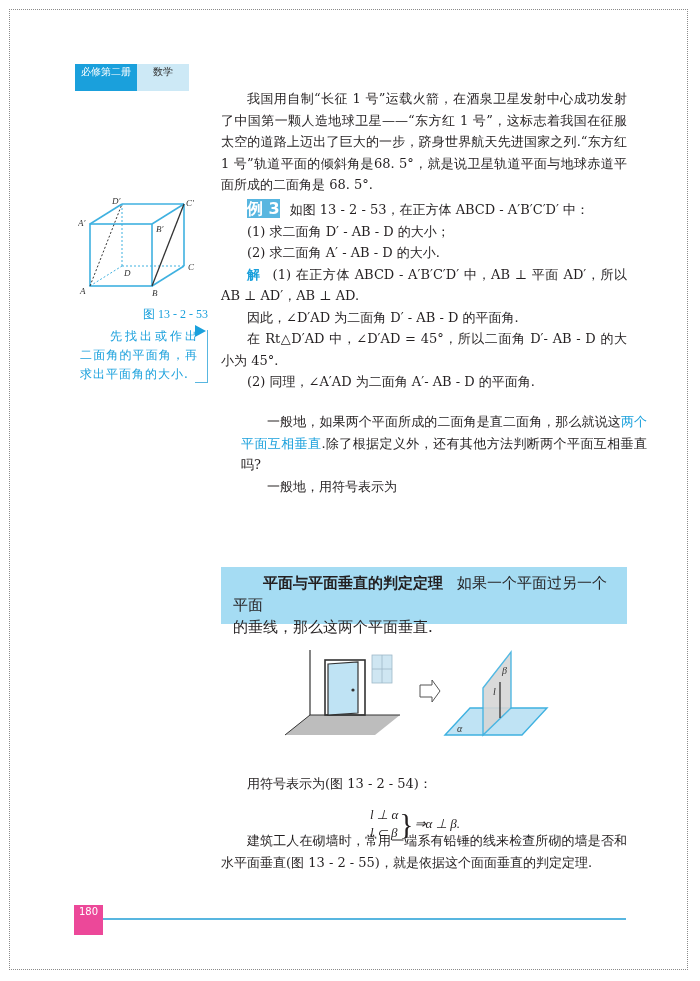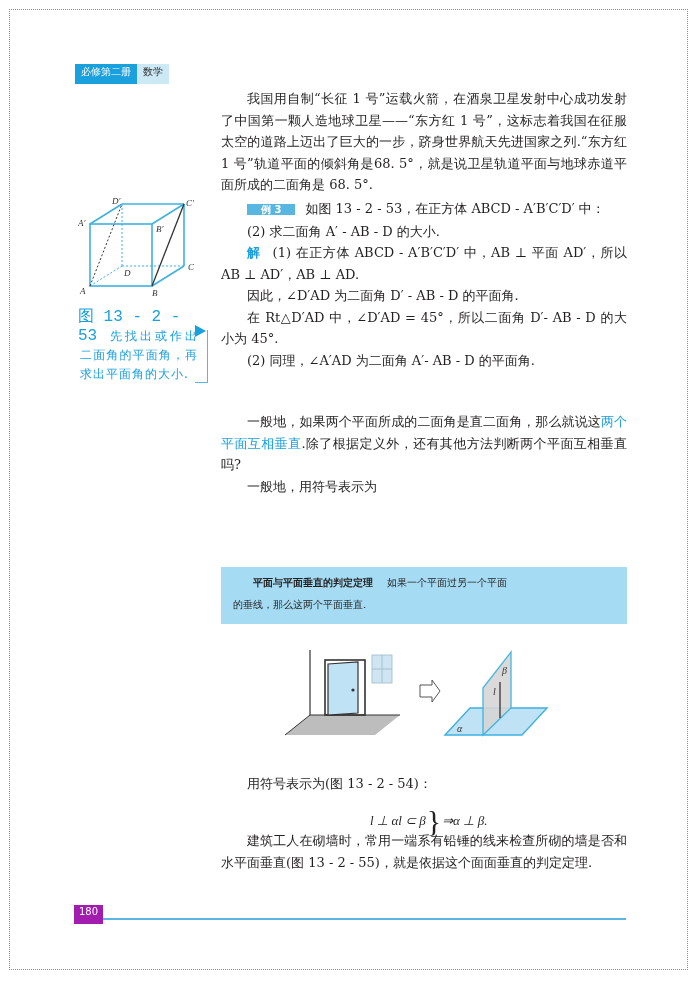--- a/index.html
+++ b/index.html
@@ -1,46 +1,46 @@
 <!DOCTYPE html>
 <html><head>
 <meta charset="utf-8">
 <style>
   html, body { margin: 0; padding: 0; background: #ffffff; }
   body { width: 700px; height: 981px; position: relative; overflow: hidden;
          font-family: "DejaVu Serif", "Liberation Serif", serif; color: #231f20; }
   .page-border { position: absolute; left: 9px; top: 9px; width: 679px; height: 961px;
                  border: 1.5px dotted #8a8a8a; box-sizing: border-box; }
-  .header-tags { position: absolute; left: 75px; top: 64px; display: flex; height: 20px; }
+  .header-tags { position: absolute; left: 75px; top: 64px; display: flex; height: 27px; }
   .tag-volume { background: #1aa0dc; color: #fff; font-size: 10px; line-height: 15px;
                 padding: 0 6px; font-family: "DejaVu Sans", sans-serif; }
   .tag-subject { background: #cde9f6; color: #333; font-size: 10px; line-height: 15px;
-                 padding: 0 6px; font-family: "DejaVu Sans", sans-serif; }
+                 padding: 0 16px; font-family: "DejaVu Sans", sans-serif; }
   .main { position: absolute; left: 221px; width: 406px; font-size: 13px; line-height: 21.5px; }
   .main p { margin: 0; text-align: justify; }
   .indent { text-indent: 2em; }
   .blue { color: #1aa0dc; }
-  .ex-label { background: #58b6e0; color: #fff; padding: 0 14px; margin-right: 10px; font-weight: bold;
-              font-family: "DejaVu Sans", sans-serif; font-size: 10px; }
+  .ex-label { background: #58b6e0; color: #fff; padding: 0 0; margin-right: 10px; font-weight: bold;
+              font-family: "DejaVu Sans", sans-serif; font-size: 16px; }
   .sol-label { color: #1aa0dc; font-weight: bold; margin-right: 12px; }
   .theorem { position: absolute; left: 221px; top: 567px; width: 406px; height: 57px;
-             background: #a5dcf3; font-size: 10px; line-height: 22px; padding: 5px 12px;
+             background: #a5dcf3; font-size: 15px; line-height: 22px; padding: 5px 12px;
              box-sizing: border-box; }
   .theorem p { margin: 0; }
   .thm-title { font-weight: bold; font-family: "DejaVu Sans", sans-serif; margin-right: 14px; }
-  .caption { font-family: Liberation Mono, monospace; font-size: 16px; color: #1aa0dc; text-align: left; }
+  .caption { font-family: Liberation Serif, serif; font-size: 12px; color: #1aa0dc; text-align: right; }
   .side-note { position: absolute; left: 80px; top: 327px; width: 118px; font-size: 12px;
                line-height: 19px; color: #1aa0dc; text-align: justify; letter-spacing: 1px; }
   .side-note-line { position: absolute; left: 195px; top: 330px; width: 12px; height: 52px;
                     border-right: 1.5px solid #58b6e0; border-bottom: 1.5px solid #58b6e0; }
   .side-arrow { position: absolute; left: 195px; top: 325px; width: 0; height: 0;
                 border-top: 6px solid transparent; border-bottom: 6px solid transparent;
                 border-left: 11px solid #1aa0dc; }
-  .footer-num { position: absolute; left: 74px; top: 905px; width: 29px; height: 19px;
-                background: #a21caf; color: #fff; font-size: 10px; line-height: 13px;
+  .footer-num { position: absolute; left: 74px; top: 905px; width: 29px; height: 30px;
+                background: #ec4899; color: #fff; font-size: 10px; line-height: 13px;
                 text-align: center; font-family: "DejaVu Sans", sans-serif; }
   .footer-line { position: absolute; left: 103px; top: 918px; width: 523px; height: 1.5px;
                  background: #58b6e0; }
   .formula { position: absolute; left: 370px; top: 806px; font-size: 13px; font-style: italic;
              font-family: "Liberation Serif", serif; }
 </style>
 </head>
 <body>
 
 <div class="page-border"></div>
@@ -86,28 +86,29 @@
 </div>
 
 <div class="side-note">
   <span style="display:inline-block; text-indent:2.5em;">先找出或作出二面角的平面角，再求出平面角的大小.</span>
 </div>
 <div class="side-note-line"></div>
 <div class="side-arrow"></div>
 
 <div class="main" style="top:198px;">
   <p class="indent"><span class="ex-label">例 3</span><span>如图 13 - 2 - 53，在正方体 ABCD - A′B′C′D′ 中：</span></p>
+  <p class="indent">(1) 求二面角 D′ - AB - D 的大小；</p>
   <p class="indent">(2) 求二面角 A′ - AB - D 的大小.</p>
   <p class="indent"><span class="sol-label">解</span><span>(1) 在正方体 ABCD - A′B′C′D′ 中，AB ⊥ 平面 AD′，所以 AB ⊥ AD′，AB ⊥ AD.</span></p>
   <p class="indent">因此，∠D′AD 为二面角 D′ - AB - D 的平面角.</p>
   <p class="indent">在 Rt△D′AD 中，∠D′AD = 45°，所以二面角 D′- AB - D 的大小为 45°.</p>
   <p class="indent">(2) 同理，∠A′AD 为二面角 A′- AB - D 的平面角.</p>
 </div>
 
-<div class="main" style="top:411px;">
+<div class="main" style="top:411px;margin-left:20px;">
   <p class="indent"><span>一般地，如果两个平面所成的二面角是直二面角，那么就说这</span><span class="blue">两个平面互相垂直</span><span>.除了根据定义外，还有其他方法判断两个平面互相垂直吗?</span></p>
   <p class="indent">一般地，用符号表示为</p>
 </div>
 
 <div class="theorem">
   <p class="indent"><span class="thm-title">平面与平面垂直的判定定理</span><span>如果一个平面过另一个平面</span></p>
   <p>的垂线，那么这两个平面垂直.</p>
 </div>
 
 <div style="position:absolute; left:285px; top:640px; width:290px; height:125px;">
@@ -140,21 +141,21 @@
       <text x="217" y="34">β</text>
       <text x="172" y="92">α</text>
     </g>
   </svg>
 </div>
 
 <div class="main" style="top:773px;">
   <p class="indent">用符号表示为(图 13 - 2 - 54)：</p>
 </div>
 <div class="formula" style="display:flex; align-items:center;">
-  <div style="display:flex; line-height:18px;">
+  <div style="display:flex; flex-direction:column; line-height:18px;">
     <span>l ⊥ α</span>
     <span>l ⊂ β</span>
   </div>
   <span style="font-size:30px; font-style:normal; line-height:30px; margin:0 1px;">}</span>
   <span>⇒α ⊥ β.</span>
 </div>
 
 <div class="main" style="top:830px;">
   <p class="indent">建筑工人在砌墙时，常用一端系有铅锤的线来检查所砌的墙是否和水平面垂直(图 13 - 2 - 55)，就是依据这个面面垂直的判定定理.</p>
 </div>

